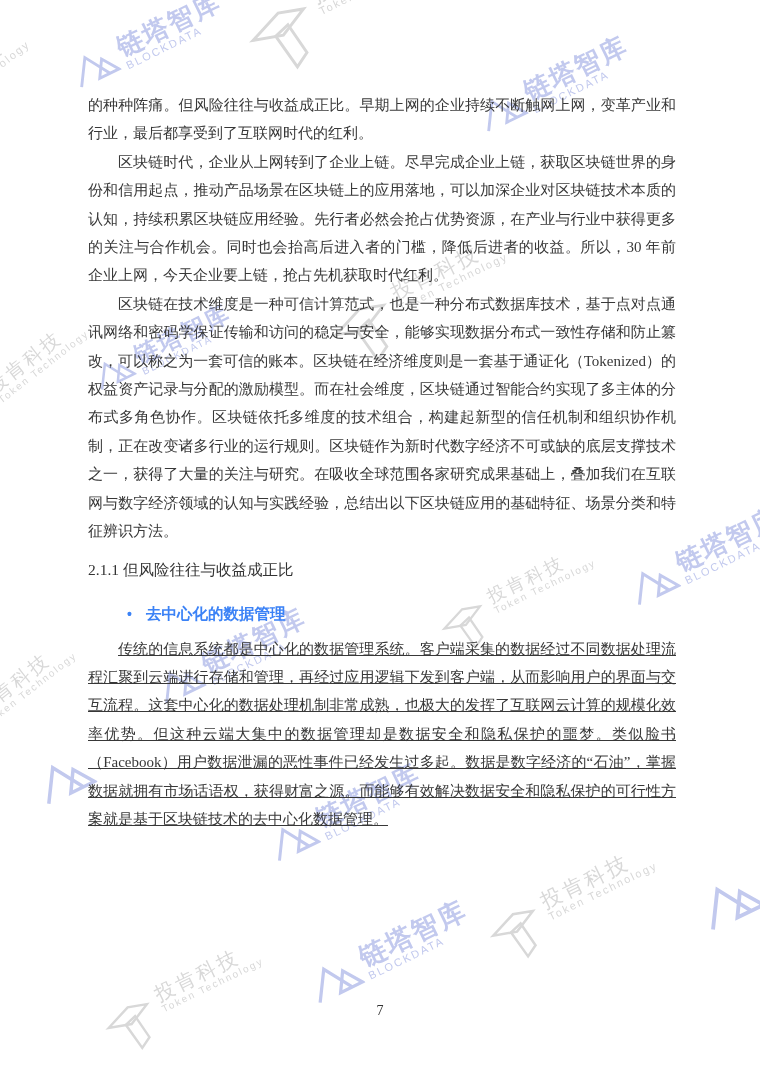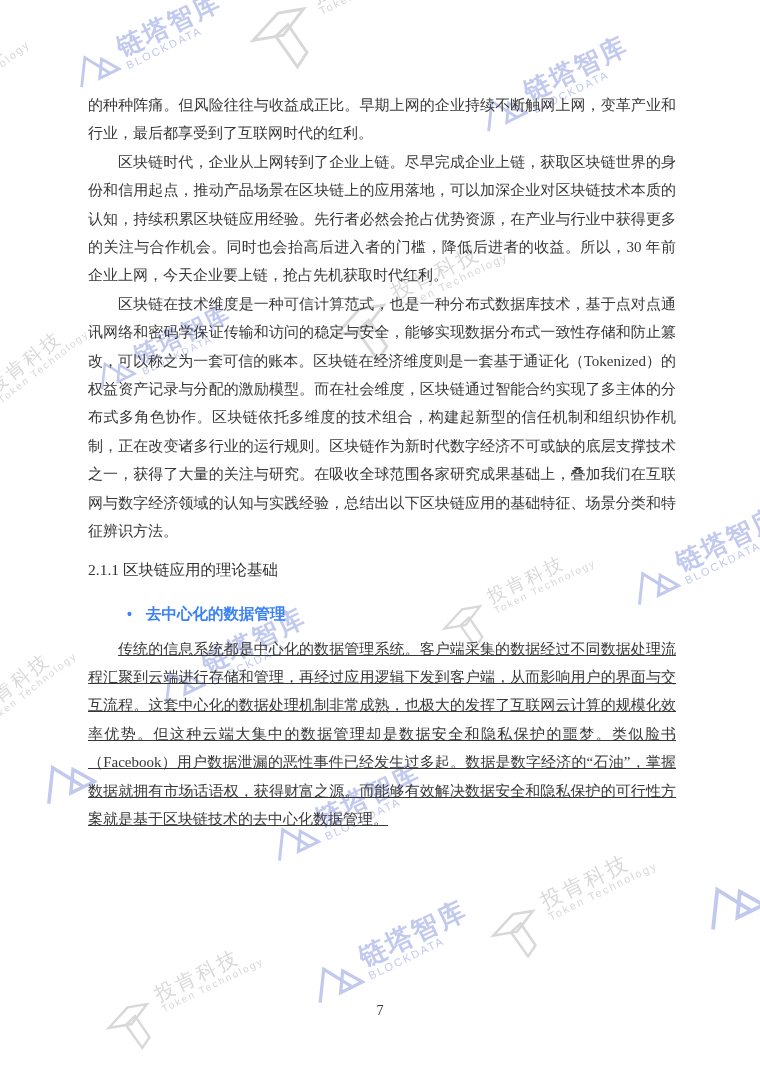--- a/index.html
+++ b/index.html
@@ -238,21 +238,21 @@
     </div>
   </div>
 
   <div class="content">
     <p>的种种阵痛。但风险往往与收益成正比。早期上网的企业持续不断触网上网，变革产业和行业，最后都享受到了互联网时代的红利。</p>
     <p class="indent">区块链时代，企业从上网转到了企业上链。尽早完成企业上链，获取区块链世界的身份和信用起点，推动产品场景在区块链上的应用落地，可以加深企业对区块链技术本质的认知，持续积累区块链应用经验。先行者必然会抢占优势资源，在产业与行业中获得更多的关注与合作机会。同时也会抬高后进入者的门槛，降低后进者的收益。所以，30 年前企业上网，今天企业要上链，抢占先机获取时代红利。</p>
 
 
     <p class="indent p3">区块链在技术维度是一种可信计算范式，也是一种分布式数据库技术，基于点对点通讯网络和密码学保证传输和访问的稳定与安全，能够实现数据分布式一致性存储和防止篡改，可以称之为一套可信的账本。区块链在经济维度则是一套基于通证化（Tokenized）的权益资产记录与分配的激励模型。而在社会维度，区块链通过智能合约实现了多主体的分布式多角色协作。区块链依托多维度的技术组合，构建起新型的信任机制和组织协作机制，正在改变诸多行业的运行规则。区块链作为新时代数字经济不可或缺的底层支撑技术之一，获得了大量的关注与研究。在吸收全球范围各家研究成果基础上，叠加我们在互联网与数字经济领域的认知与实践经验，总结出以下区块链应用的基础特征、场景分类和特征辨识方法。</p>
 
-    <h3 class="doc-h3">2.1.1 区块链应用的理论基础</h3>
+    <h3 class="doc-h3">2.1.1 但风险往往与收益成正比</h3>
 
     <div class="bullet-line">
       <span class="dot">•</span><span>去中心化的数据管理</span>
     </div>
 
     <p class="indent p4">传统的信息系统都是中心化的数据管理系统。客户端采集的数据经过不同数据处理流程汇聚到云端进行存储和管理，再经过应用逻辑下发到客户端，从而影响用户的界面与交互流程。这套中心化的数据处理机制非常成熟，也极大的发挥了互联网云计算的规模化效率优势。但这种云端大集中的数据管理却是数据安全和隐私保护的噩梦。类似脸书（Facebook）用户数据泄漏的恶性事件已经发生过多起。数据是数字经济的“石油”，掌握数据就拥有市场话语权，获得财富之源。而能够有效解决数据安全和隐私保护的可行性方案就是基于区块链技术的去中心化数据管理。</p>
   </div>
 
   <div class="page-num">7</div>
 </div>

